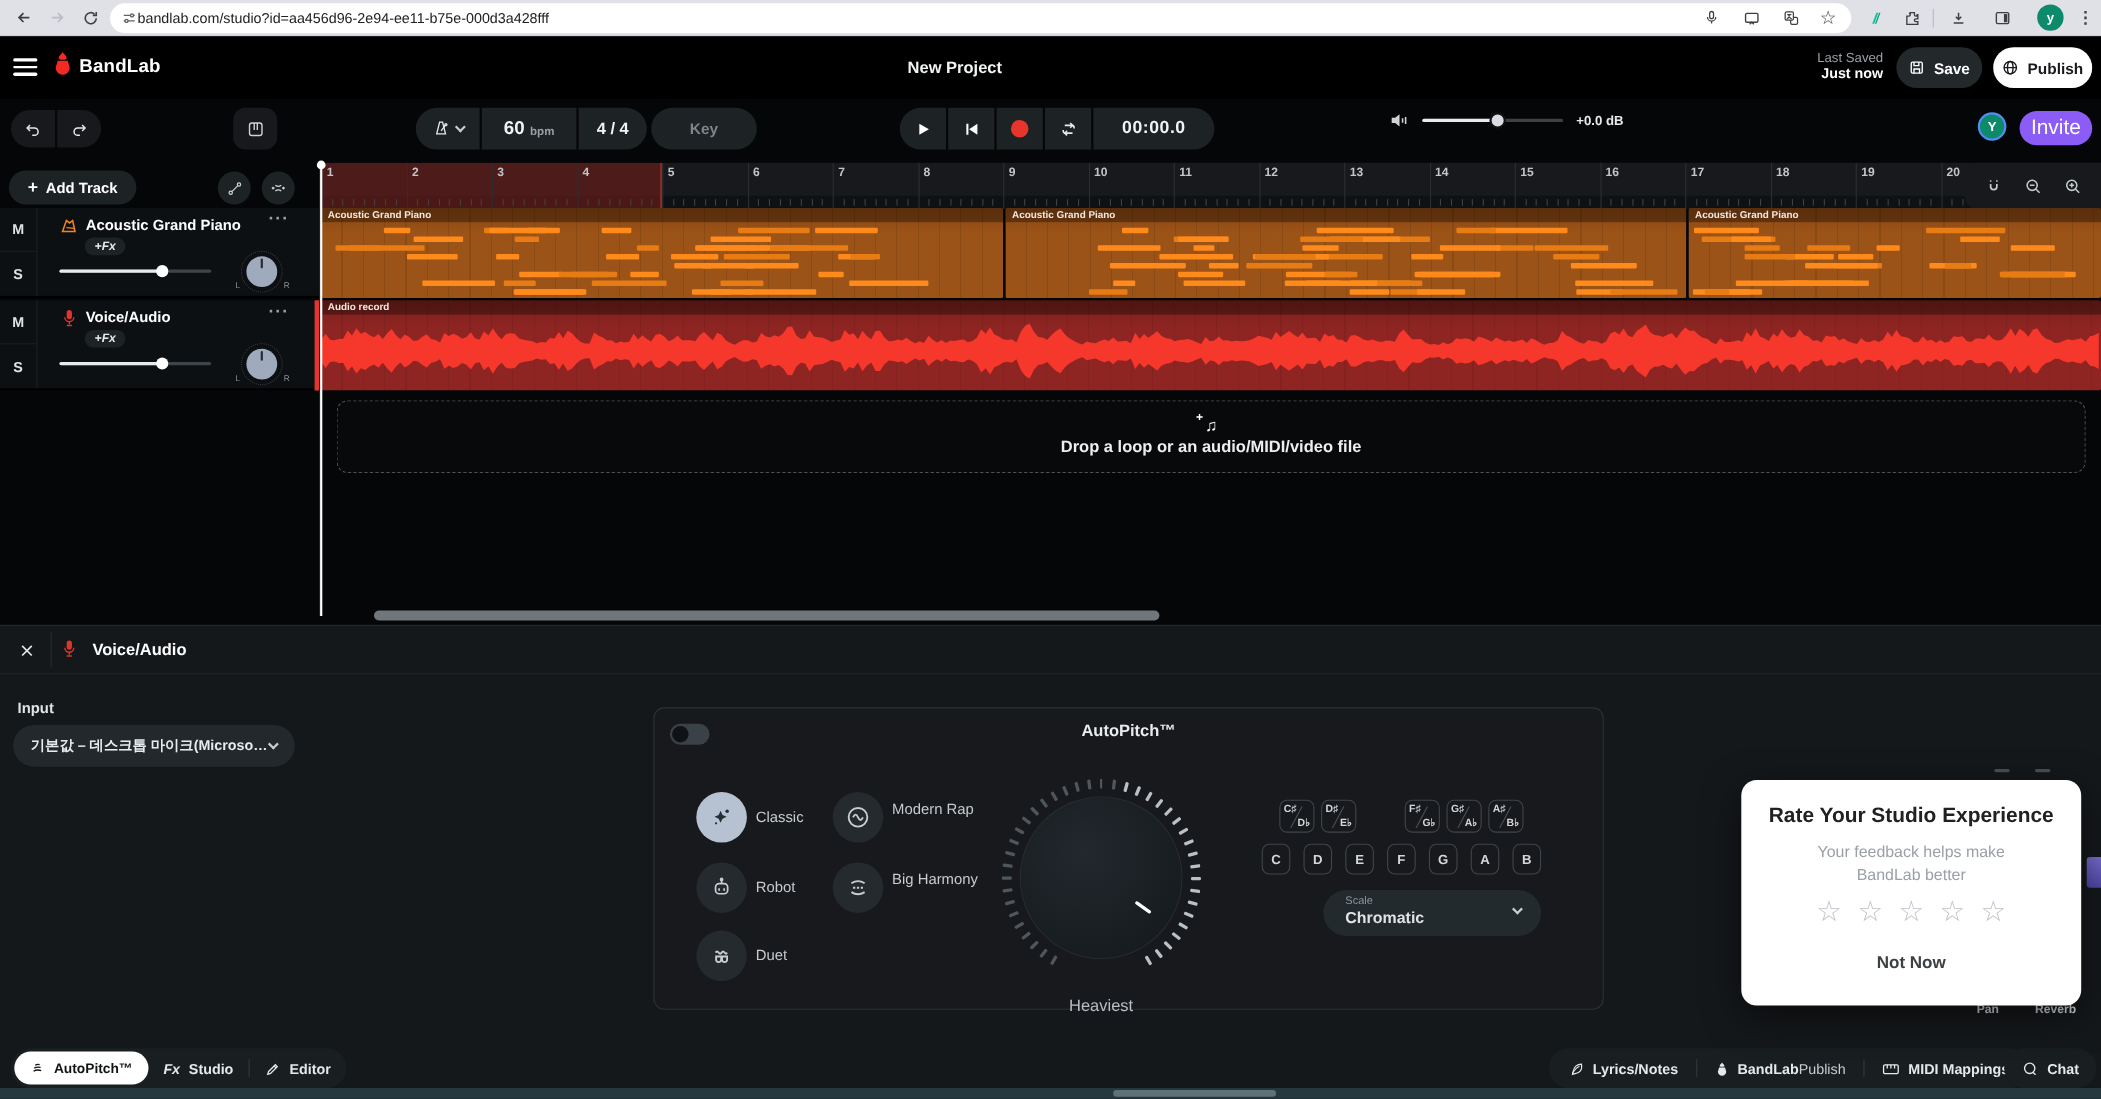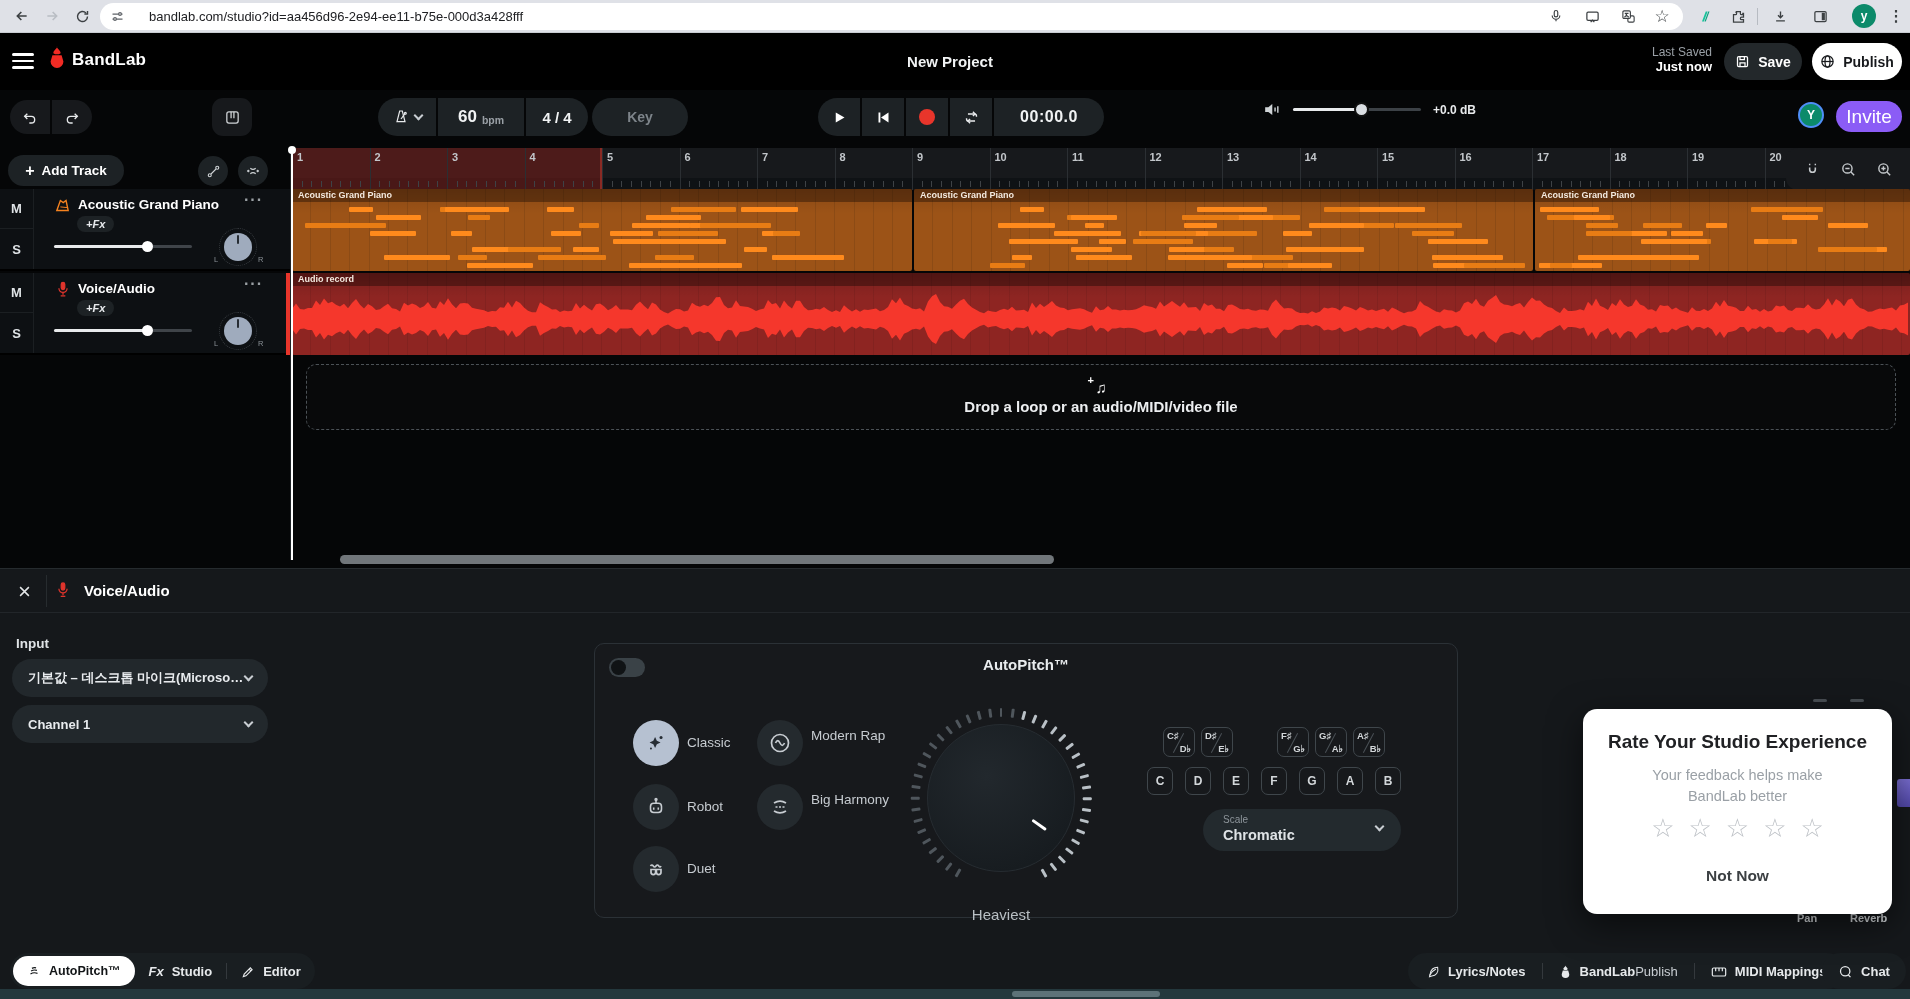--- a/index.html
+++ b/index.html
@@ -5,29 +5,29 @@
   html,body{margin:0;padding:0;background:#000;}
   *{box-sizing:border-box;font-family:"Liberation Sans",sans-serif;}
   #stage{position:relative;width:1910px;height:999px;background:#050607;overflow:hidden;color:#e8eaed;}
   .abs{position:absolute;}
   svg{display:block;}
 
   
   #browser{position:absolute;left:0;top:0;width:1910px;height:33px;background:#dfe1e7;border-bottom:1px solid #c9ccd2;}
   .b-ic{position:absolute;top:4px;width:24px;height:24px;display:flex;align-items:center;justify-content:center;color:#3c4043;}
   #urlbar{position:absolute;left:100px;top:3px;width:1583px;height:27px;background:#fff;border-radius:14px;display:flex;align-items:center;padding:0 10px;}
-  #urltext{font-size:13px;color:#202124;margin-left:24px;}
+  #urltext{font-size:13px;color:#202124;margin-left:0;}
   .b-avatar{position:absolute;left:1852px;top:4px;width:24px;height:24px;border-radius:50%;background:#0c8a6a;color:#fff;font-size:12px;font-weight:bold;display:flex;align-items:center;justify-content:center;}
   .b-div{position:absolute;top:8px;width:1px;height:17px;background:#b7bbc2;}
 
   
   #hdr1{position:absolute;left:0;top:33px;width:1910px;height:57px;background:#000;}
   .hamb span{display:block;width:22px;height:2.5px;background:#fff;margin:4px 0;border-radius:2px;}
   #logo-text{font-size:17px;font-weight:bold;color:#fff;letter-spacing:.2px;}
-  #proj-title{position:absolute;left:0;top:20px;width:1900px;text-align:center;font-size:15px;font-weight:600;color:#f1f3f4;}
+  #proj-title{position:absolute;left:0;top:20px;width:1736px;text-align:center;font-size:15px;font-weight:600;color:#f1f3f4;}
   .saved-lbl{font-size:12px;color:#9aa0a6;text-align:right;}
   .saved-val{font-size:13px;color:#fff;font-weight:bold;text-align:right;}
   .pill-btn{display:flex;align-items:center;justify-content:center;gap:8px;border-radius:19px;font-size:14px;font-weight:600;}
   #save-btn{background:#23282b;color:#fff;}
   #publish-btn{background:#fff;color:#17191c;}
   #invite-btn{background:#8b5cf6;color:#fff;border-radius:16px;font-size:19px;font-weight:normal;}
 
   
   .tbtn{position:absolute;background:#17191c;display:flex;align-items:center;justify-content:center;color:#e8eaec;}
   .seg{background:#1d2225;display:flex;align-items:center;justify-content:center;}
@@ -784,24 +784,20 @@
           </svg>
       </div>
       <div id="ep-title">Voice/Audio</div>
     </div>
 
     <div class="inp-label">Input</div>
     <div class="dd" style="top:90px">
       <span class="ddtext">기본값 – 데스크톱 마이크(Microsoft...</span>
       <span class="chev"></span>
     </div>
-    <div class="dd" style="top:136px">
-      <span class="ddtext">Channel 1</span>
-      <span class="chev"></span>
-    </div>
 
     <div id="ap-panel">
       <div id="ap-toggle">
           <div class="tk"></div>
         </div>
       <div id="ap-title">AutoPitch™</div>
       <div id="ap-presets" style="position:absolute;left:0;top:0;width:300px;height:275px">
           <div class="preset-circle sel" style="left:38px;top:76px">
             <span>
               <svg width="22" height="22" viewBox="0 0 24 24" fill="#262d34">

